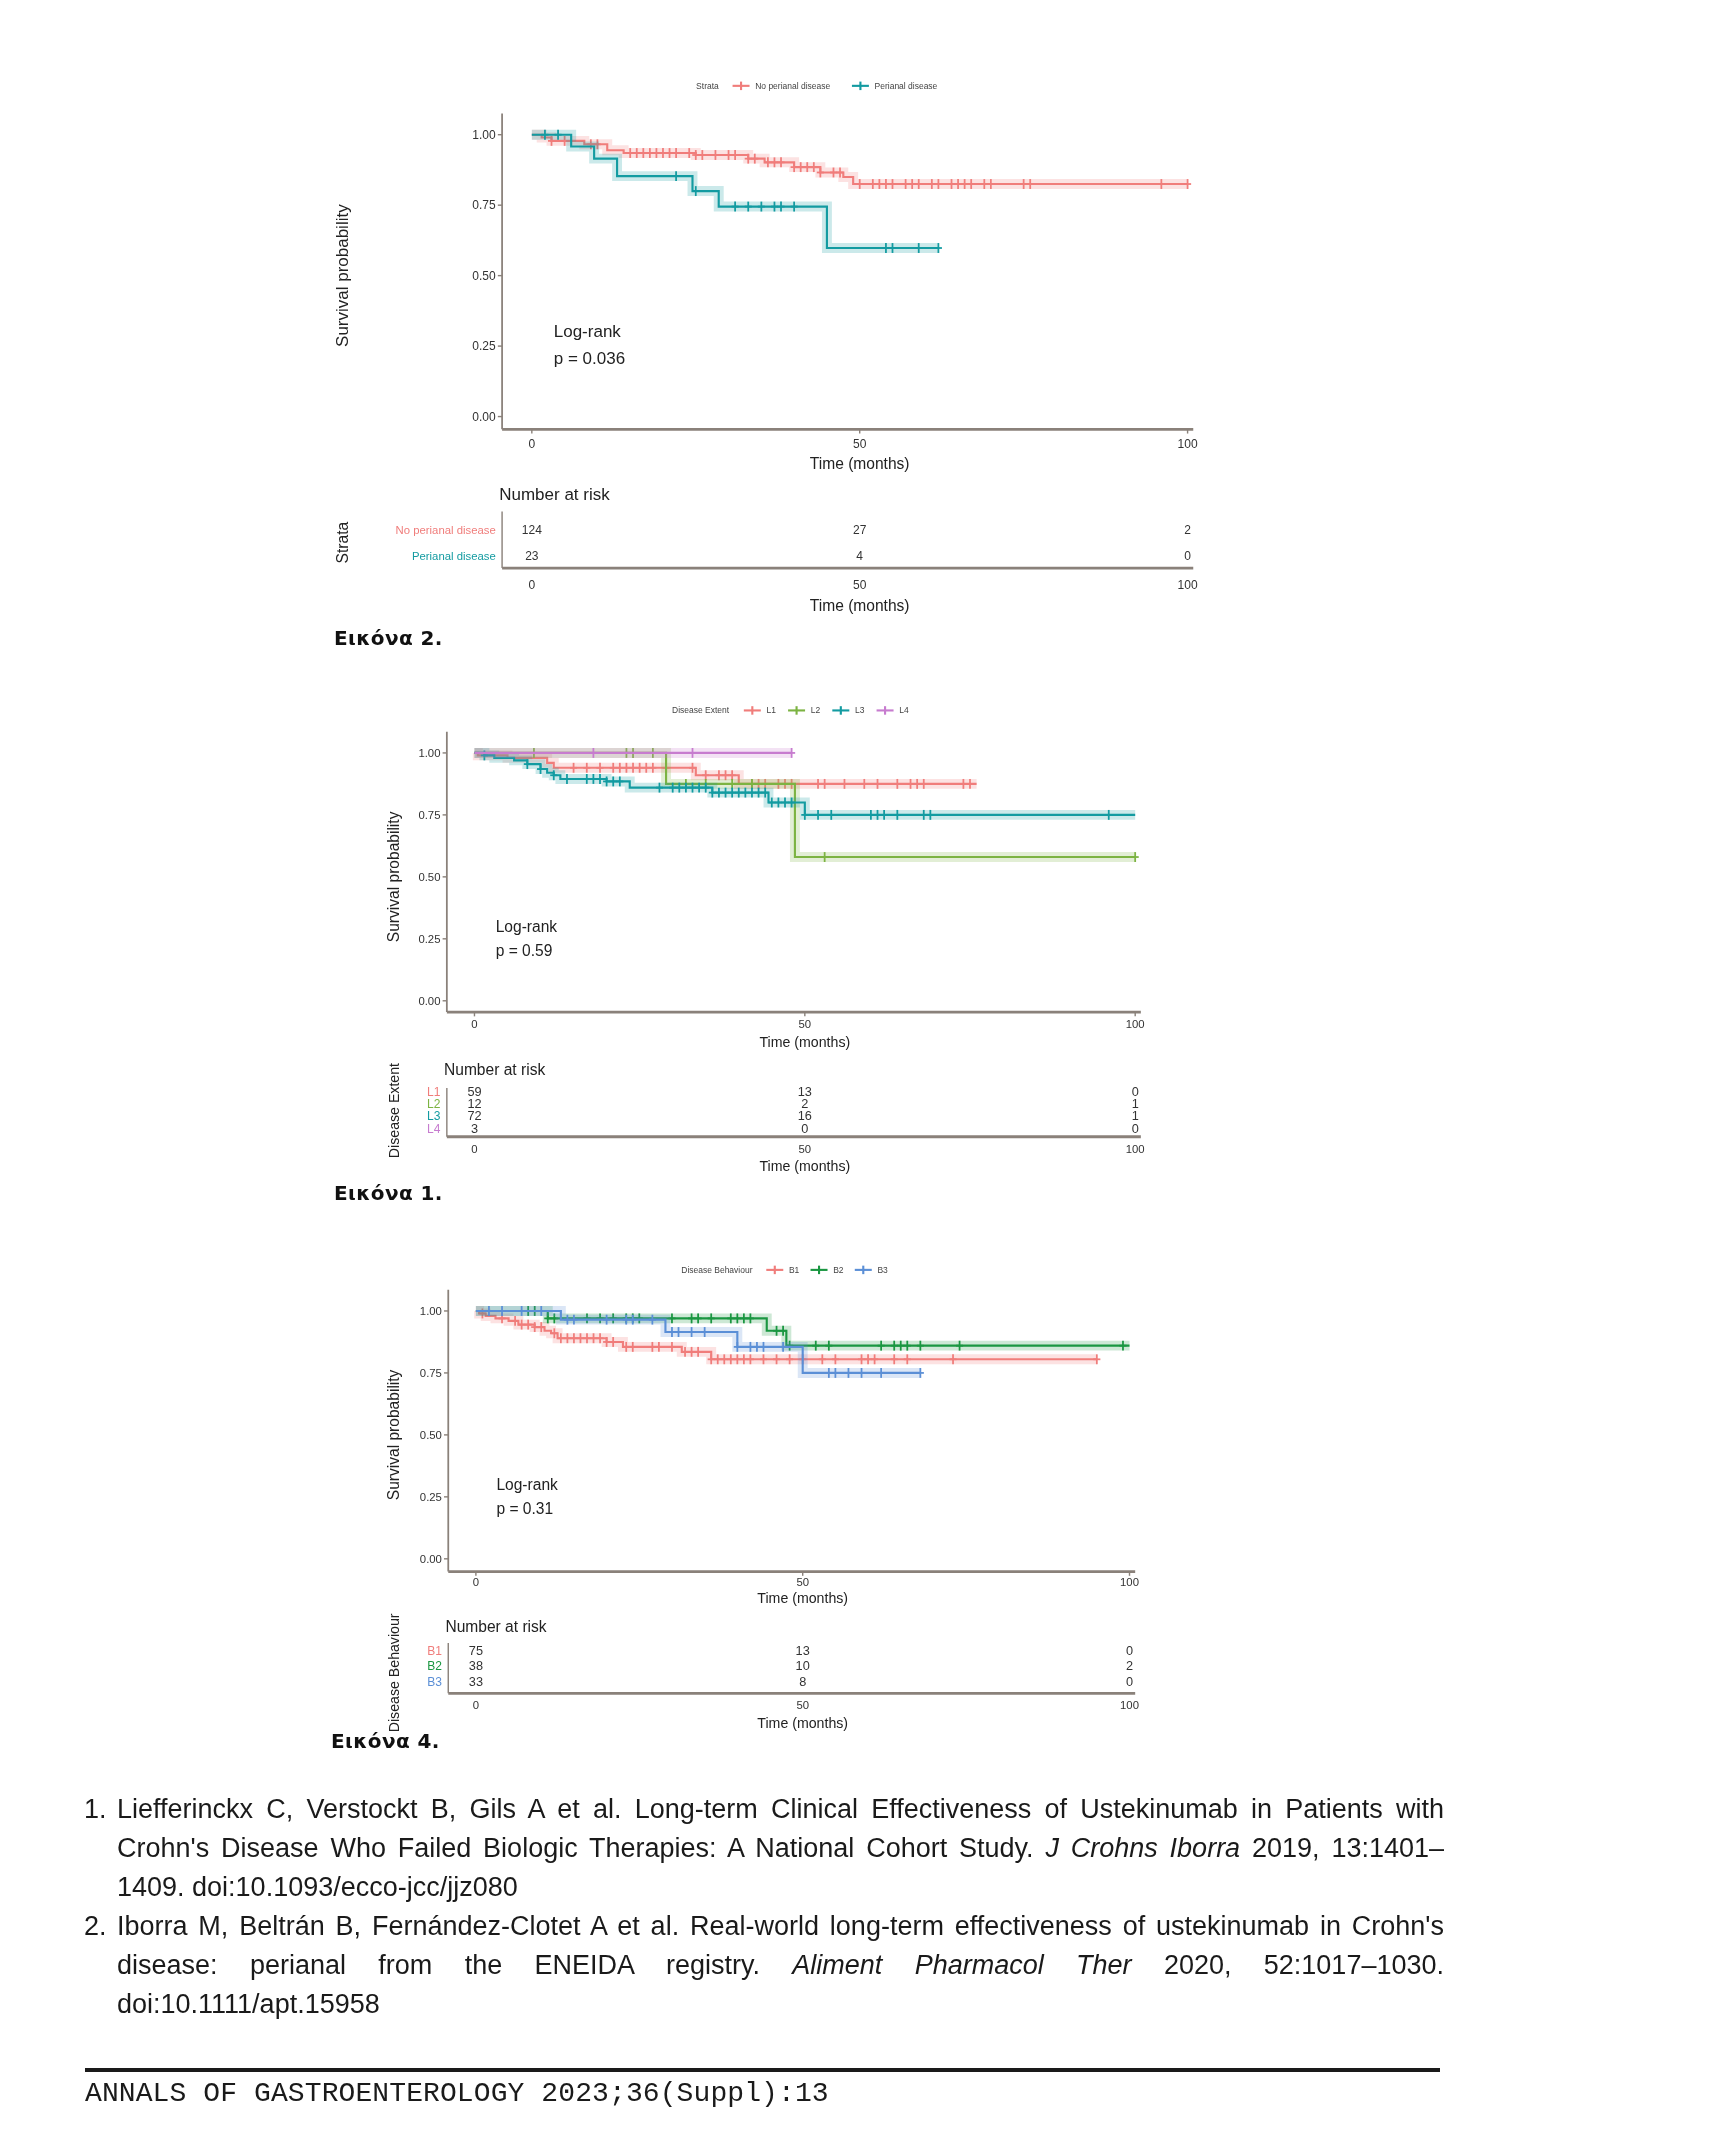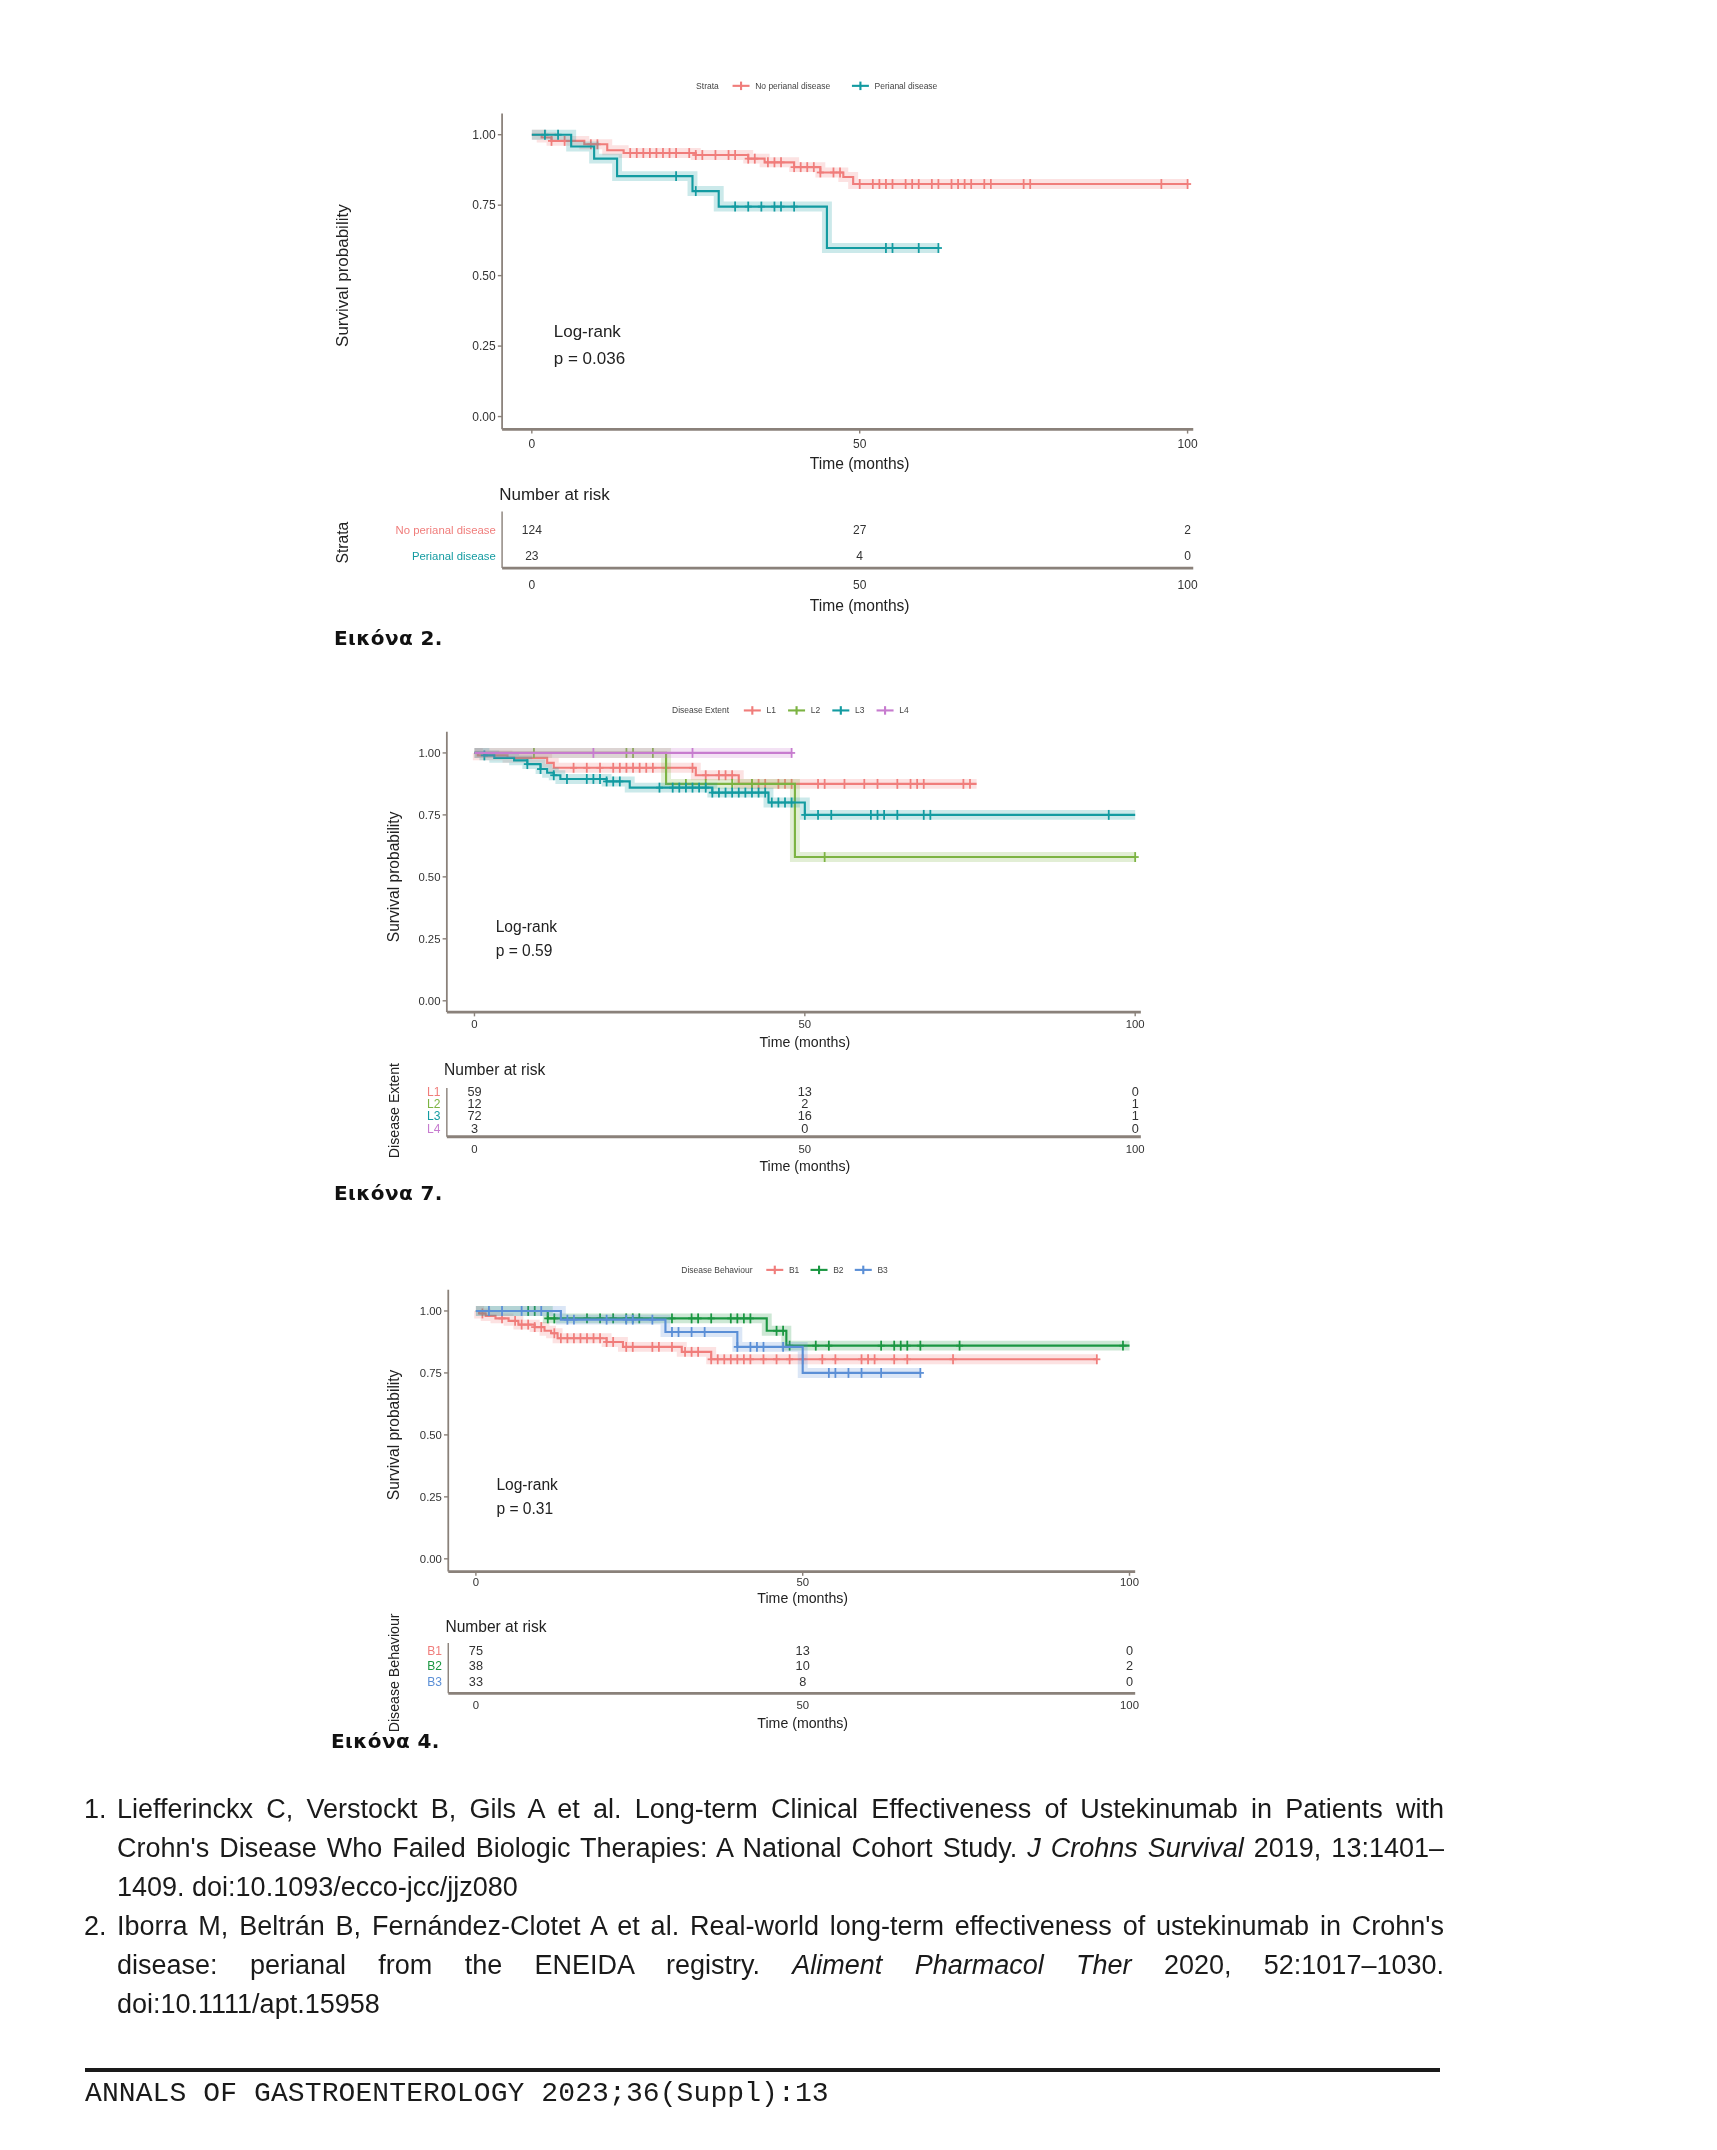--- a/index.html
+++ b/index.html
@@ -736,28 +736,28 @@
         <text x="672" y="2413" font-size="16" text-anchor="middle" fill="#333" font-family="&quot;Liberation Sans&quot;, sans-serif">0</text>
         <text x="1133.5" y="2413" font-size="16" text-anchor="middle" fill="#333" font-family="&quot;Liberation Sans&quot;, sans-serif">50</text>
         <text x="1595" y="2413" font-size="16" text-anchor="middle" fill="#333" font-family="&quot;Liberation Sans&quot;, sans-serif">100</text>
         <text x="1133.5" y="2440" font-size="20" text-anchor="middle" fill="#222" font-family="&quot;Liberation Sans&quot;, sans-serif">Time (months)</text>
         <text x="563" y="2362" font-size="20" text-anchor="middle" fill="#222" font-family="&quot;Liberation Sans&quot;, sans-serif" transform="rotate(-90 563 2362)">Disease Behaviour</text>
       </g>
     </svg>
   </div>
 
 <div class="caption" style="left:334px; top:626px;">Εικόνα 2.</div>
-<div class="caption" style="left:334px; top:1181px;">Εικόνα 7.</div>
+<div class="caption" style="left:334px; top:1181px;">Εικόνα 1.</div>
 <div class="caption" style="left:331px; top:1729px;">Εικόνα 4.</div>
 
 <div class="refs">
   <div class="ref">
     <span class="num">1.</span>
     <span>Liefferinckx C, Verstockt B, Gils A et al. Long-term Clinical Effectiveness of Ustekinumab in Patients with Crohn's Disease Who Failed Biologic Therapies: A National Cohort Study.</span>
-    <i>J Crohns Survival</i>
+    <i>J Crohns Iborra</i>
     <span>2019, 13:1401–1409. doi:10.1093/ecco-jcc/jjz080</span>
   </div>
   <div class="ref">
     <span class="num">2.</span>
     <span>Iborra M, Beltrán B, Fernández-Clotet A et al. Real-world long-term effectiveness of ustekinumab in Crohn's disease: perianal from the ENEIDA registry.</span>
     <i>Aliment Pharmacol Ther</i>
     <span>2020, 52:1017–1030. doi:10.1111/apt.15958</span>
   </div>
 </div>
 

